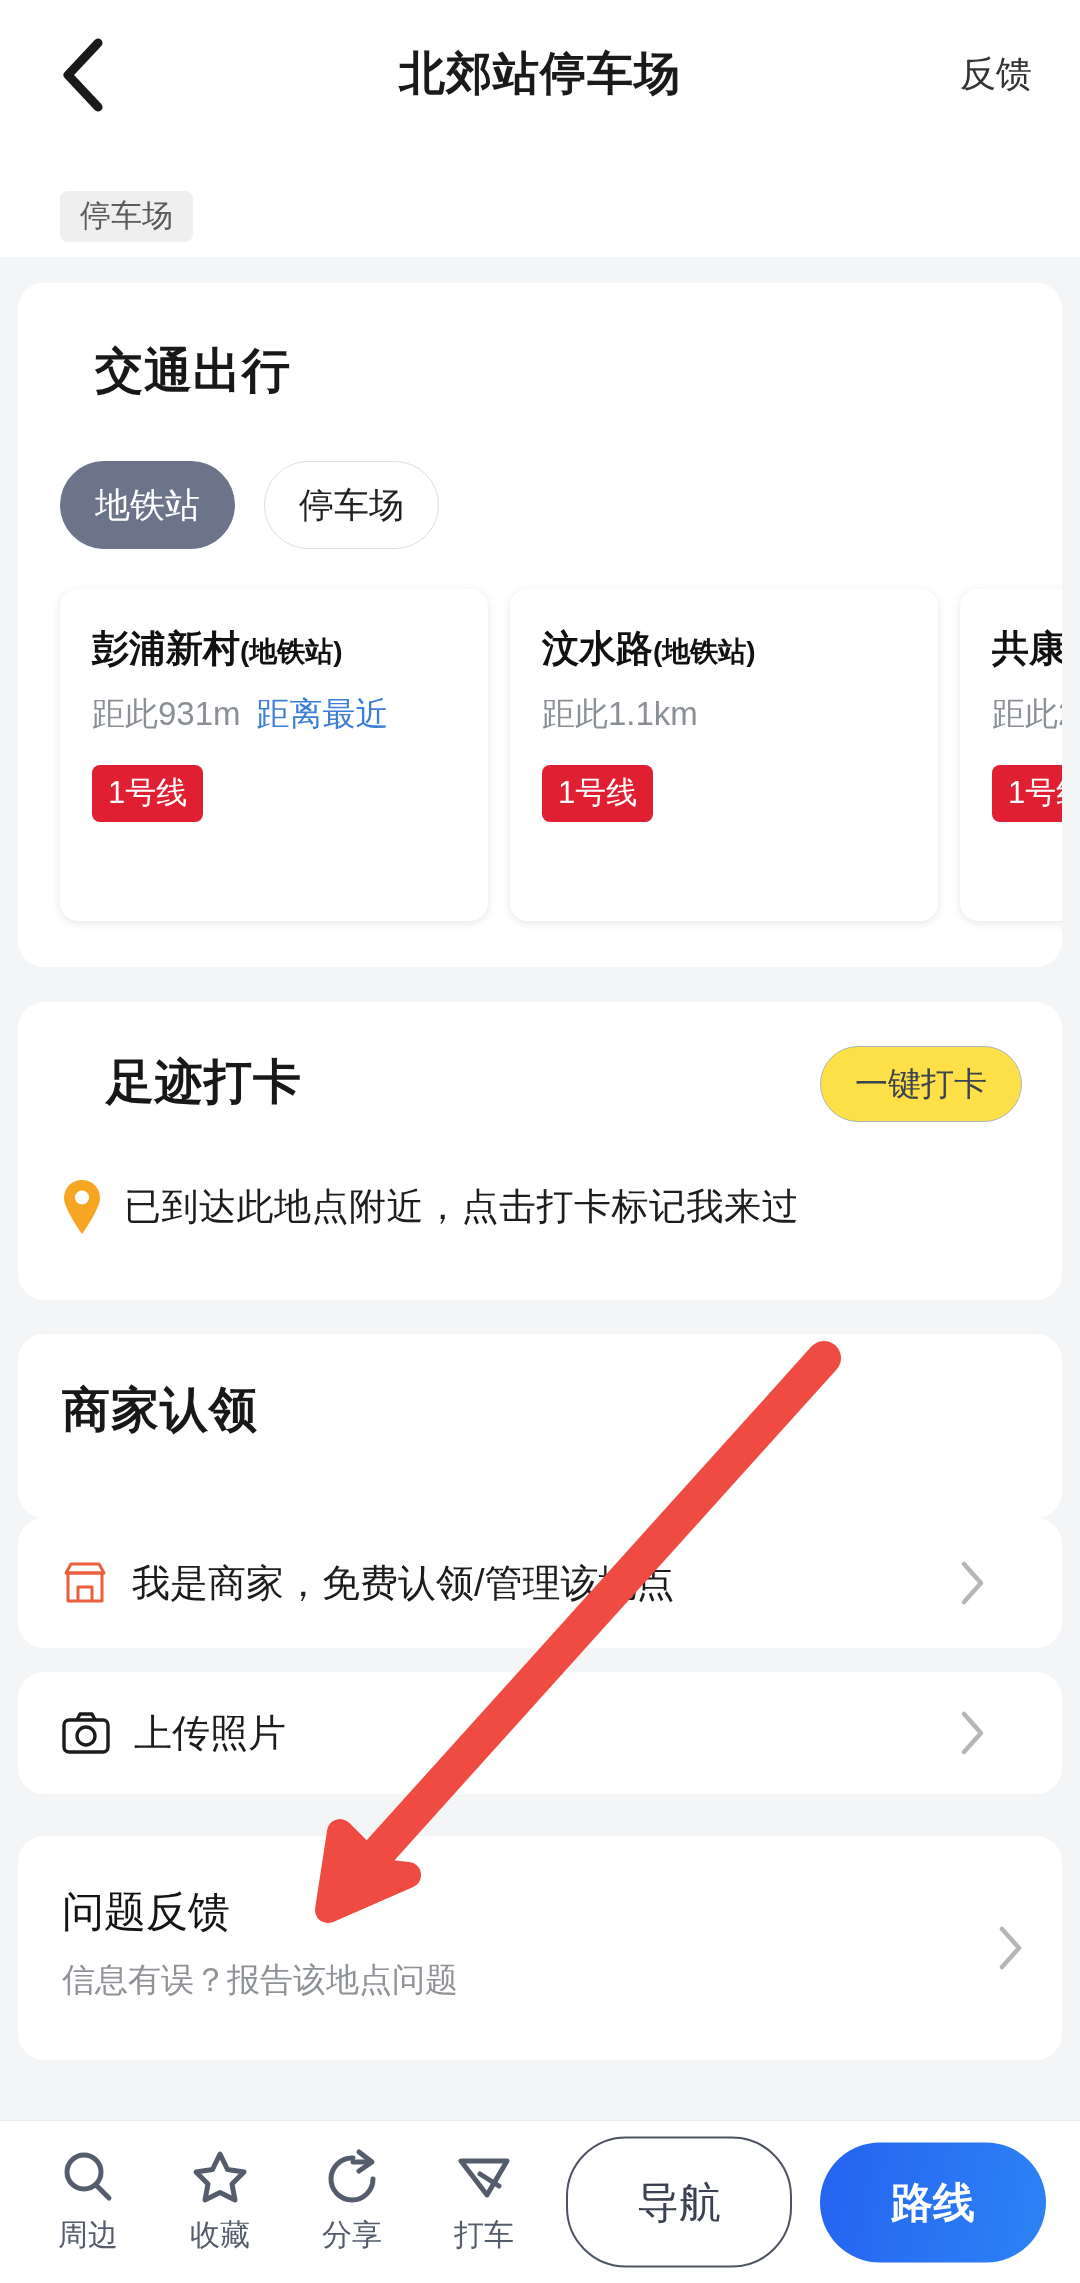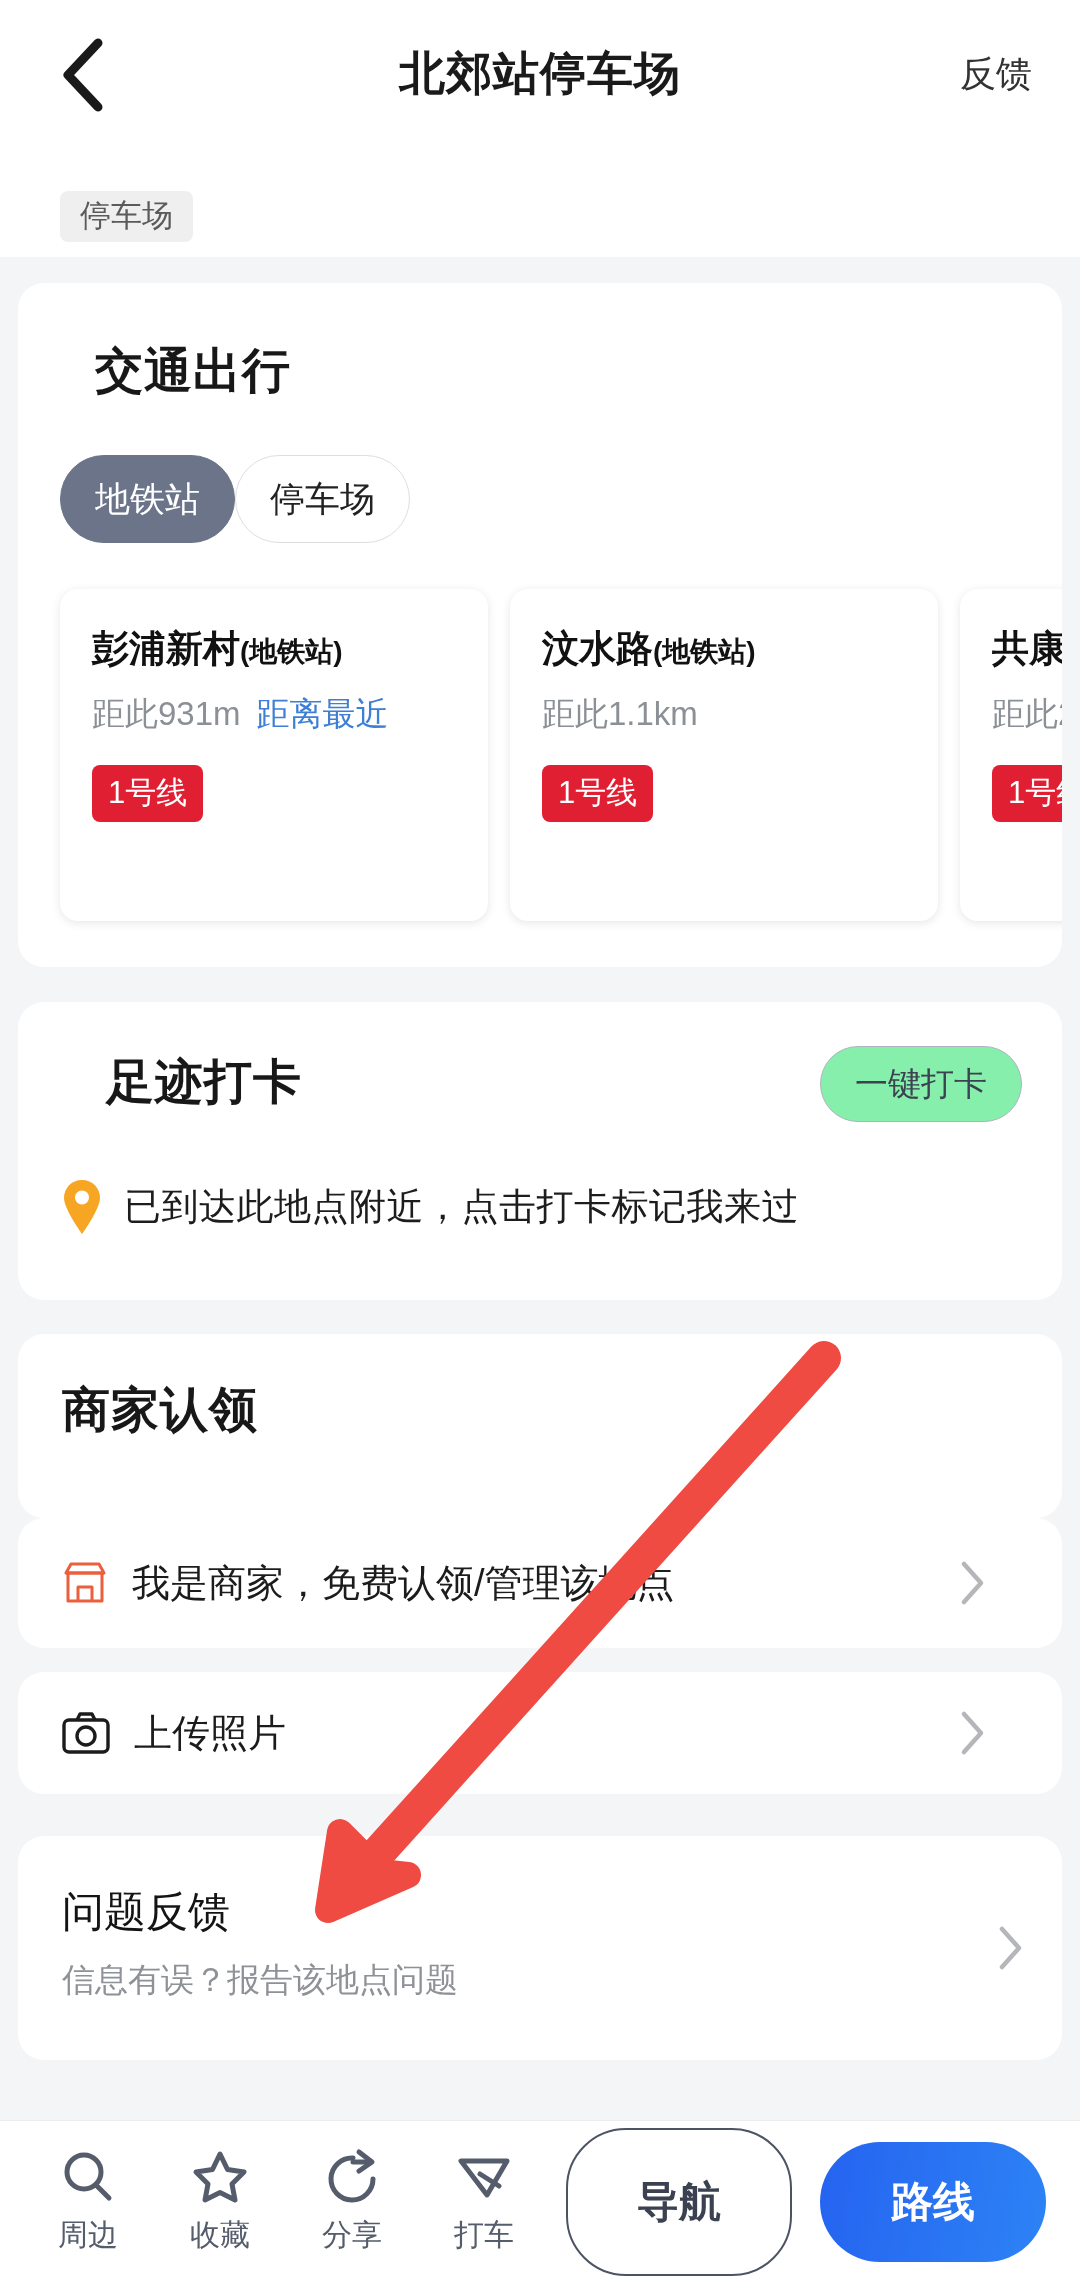--- a/index.html
+++ b/index.html
@@ -56,21 +56,21 @@
     background:#ffffff; border-radius:26px;
   }
   .sec-title {
     font-size:48px; font-weight:bold; color:#181818;
     letter-spacing:1px;
   }
 
   
   #card-transport { top:283px; height:684px; }
   #card-transport .sec-title { position:absolute; left:44px; top:56px;margin-left:33px; }
-  .chips { position:absolute; left:42px; top:172px; display:flex; }
+  .chips { position:absolute; left:42px; top:178px; display:flex; gap:29px; }
   .chip {
     height:88px; border-radius:44px;
     display:flex; align-items:center; justify-content:center;
     padding:0 34px;
     font-size:35px;
     cursor:pointer;
   }
   .chip.active { background:#6b7489; color:#ffffff; border:1px solid #6b7489; }
   .chip.idle { background:#ffffff; color:#222222; border:1px solid #dcdee2; }
 
@@ -100,21 +100,21 @@
     white-space:nowrap;
   }
 
   
   #card-footprint { top:1002px; height:298px; }
   #card-footprint .sec-title { position:absolute; left:44px; top:48px;margin-left:44px; }
   .checkin-btn {
     position:absolute; right:40px; top:44px;
     height:76px; padding:0 34px;
     border:1px solid #aeb4bf; border-radius:38px;
-    background:#86efac; color:#3b4250; font-size:33px;
+    background:#fde047; color:#3b4250; font-size:33px;
     display:flex; align-items:center; justify-content:center;
     cursor:pointer;
   }
   .checkin-row {
     position:absolute; left:44px; top:176px;
     display:flex; align-items:center; gap:22px;
   }
   .checkin-row .txt { font-size:37px; color:#1d1d1d; letter-spacing:0.5px; }
 
   
@@ -154,23 +154,23 @@
     width:128px;
     display:flex; flex-direction:column; align-items:center; gap:9px;
     cursor:pointer;
   }
   .bb-item .lbl { font-size:30px; color:#555c6b; }
   .bb-actions {
     position:absolute; right:34px; top:50%; transform:translateY(-50%);
     display:flex; gap:28px; align-items:center;
   }
   .btn-outline {
-    width:226px; height:148px; border-radius:60px;
+    width:226px; height:131px; border-radius:60px;
     border:2px solid #4c5362; background:#fff;
-    color:#3b4150; font-size:42px; font-weight:bold;
+    color:#3b4150; font-size:42px; font-weight:normal;
     display:flex; align-items:center; justify-content:center;
     cursor:pointer;
   }
   .btn-primary {
     width:226px; height:120px; border-radius:60px;
     background:linear-gradient(100deg,#2563f0 0%,#2d83f5 100%);
     color:#ffffff; font-size:42px; font-weight:bold;
     display:flex; align-items:center; justify-content:center;
     cursor:pointer;
   }

